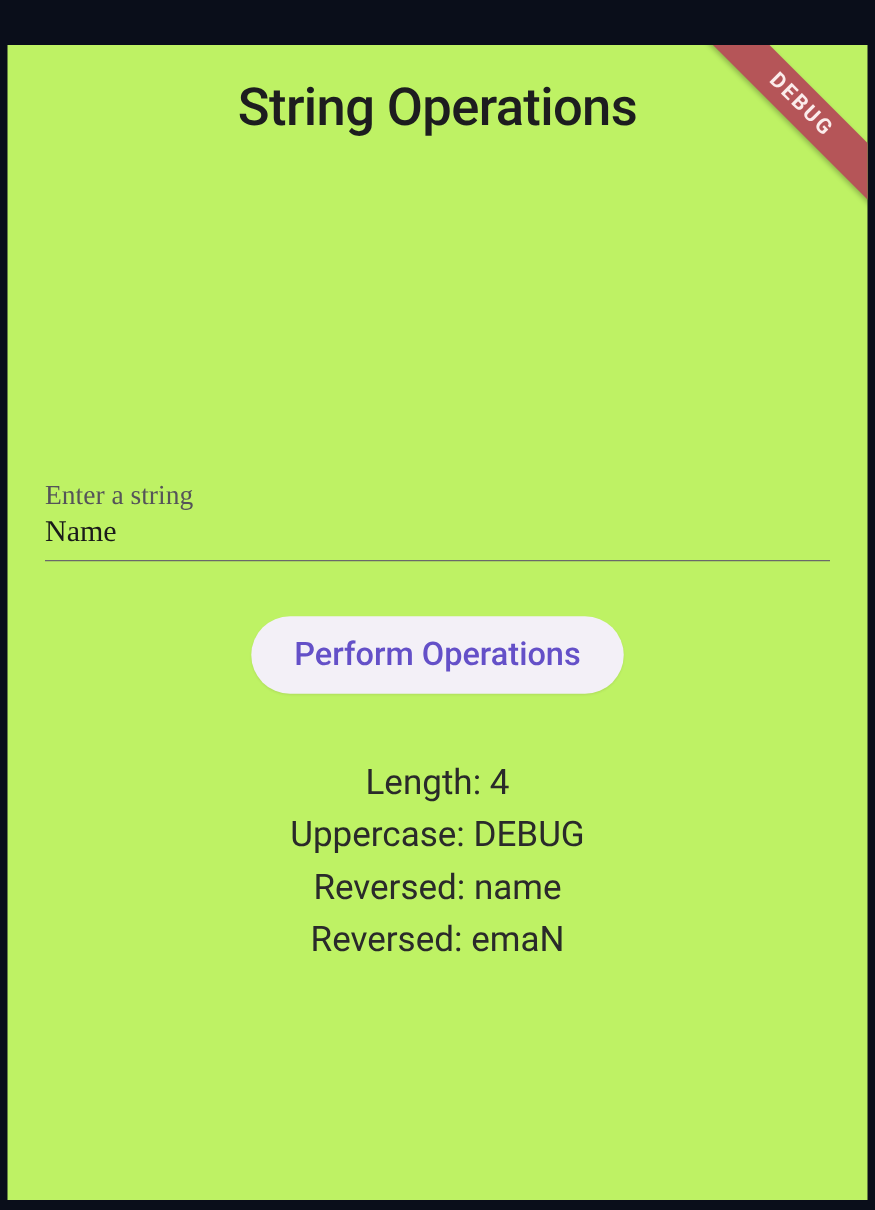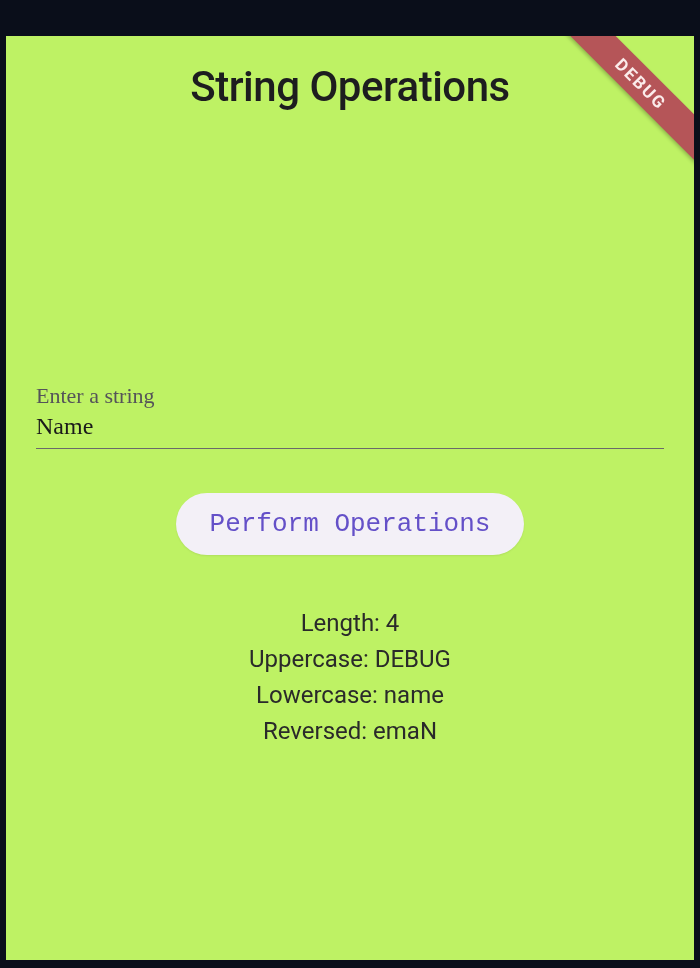--- a/index.html
+++ b/index.html
@@ -53,40 +53,39 @@
       font-weight: 400;
       color: #1a1a1a;
       padding: 2px 0 8px 0;
       outline: none;
       font-family: inherit;
     }
     .button-wrap {
       display: flex;
       justify-content: center;
       margin-top: 44px;
-      font-family: Liberation Mono, monospace;
     }
     .perform-btn {
       background: #f3f0f7;
       border: none;
       border-radius: 32px;
       padding: 16px 34px;
       font-size: 26px;
       font-weight: 500;
       color: #6450c8;
       cursor: pointer;
       font-family: inherit;
       box-shadow: 0 1px 2px rgba(0,0,0,0.08);
     }
     .results {
       margin-top: 50px;
       text-align: center;
     }
     .result-line {
-      font-size: 24px;
+      font-size: 28px;
       color: #2a2a2a;
       font-weight: 400;
       line-height: 1.5;
     }
     .debug-banner {
       position: absolute;
       top: 32px;
       right: -62px;
       width: 230px;
       background: #b55558;
@@ -113,19 +112,19 @@
     <input class="text-input" type="text" value="Name" style="">
   </div>
 
   <div class="button-wrap">
     <button class="perform-btn">Perform Operations</button>
   </div>
 
   <div class="results">
     <div class="result-line">Length: 4</div>
     <div class="result-line">Uppercase: DEBUG</div>
-    <div class="result-line">Lowercase: name</div>
+    <div class="result-line">Reversed: name</div>
     <div class="result-line">Reversed: emaN</div>
   </div>
 
   <div class="debug-banner">DEBUG</div>
 
 </div>
 
 </body></html>

